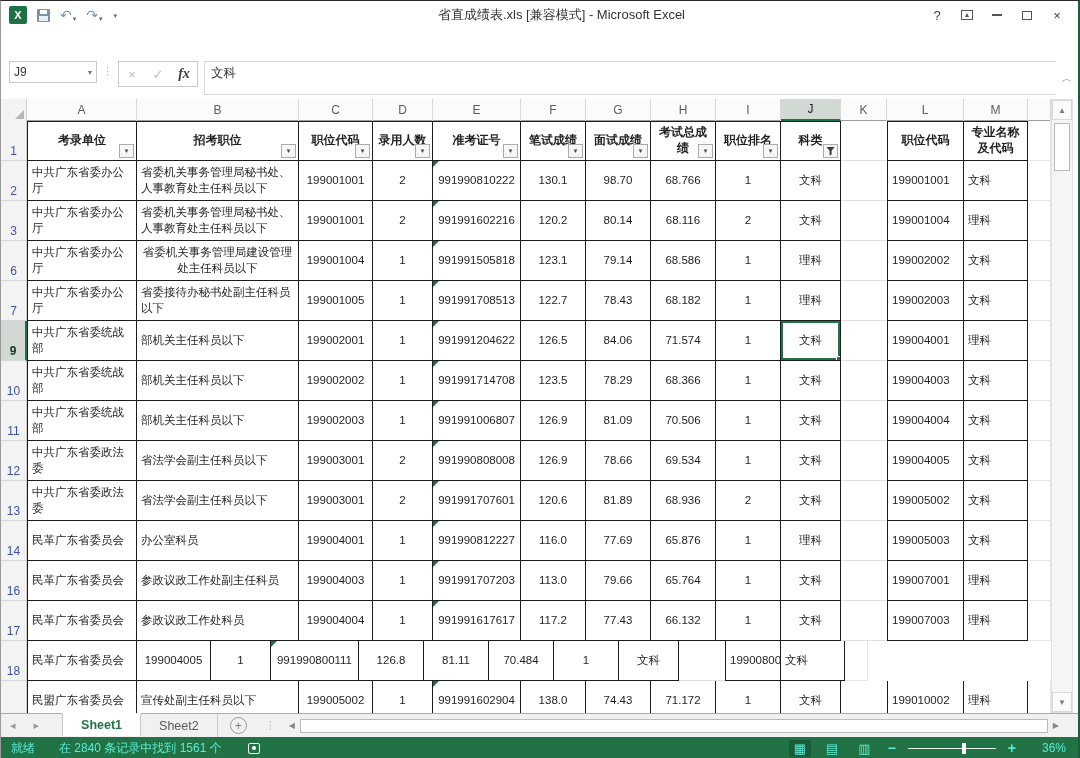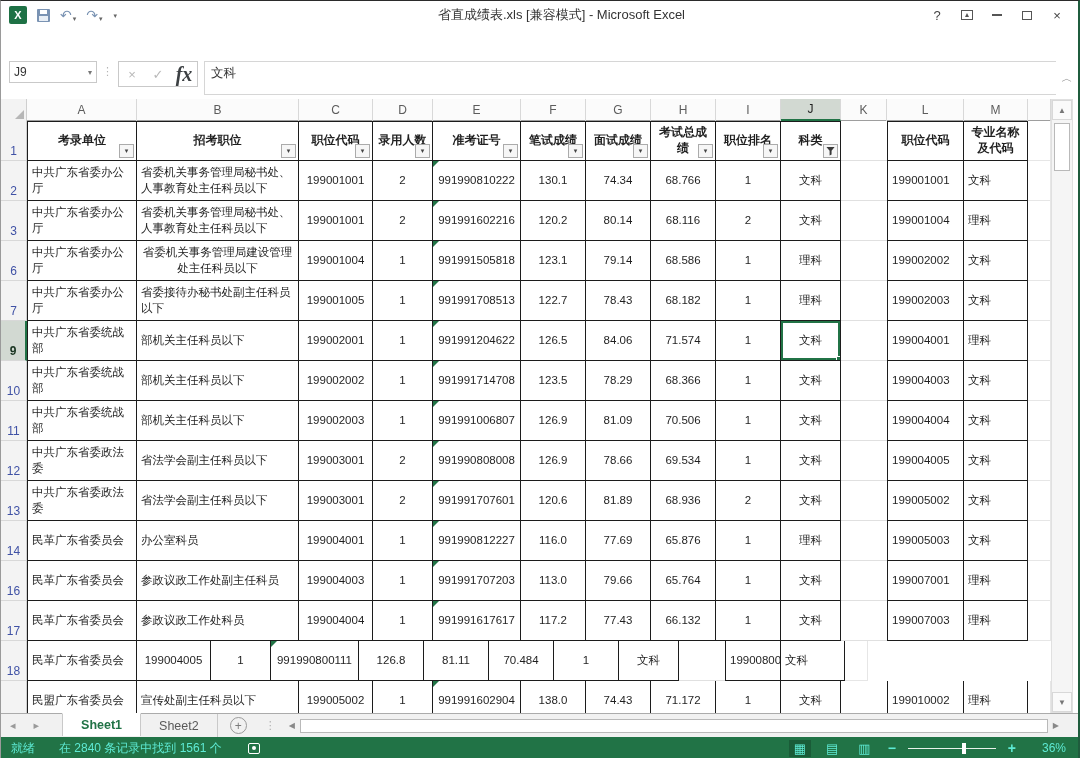--- a/index.html
+++ b/index.html
@@ -33,21 +33,21 @@
   .rtab.active { background:#217346; color:#fff; padding:6px 16px; height:28px; }
   .signin { margin-left:auto; font-size:12px; color:#444; padding-right:14px; }
 
   
   .formularow { position:absolute; top:58px; left:0; right:0; height:38px; background:#fff; display:flex; align-items:flex-start; padding:2px 0 0 8px; }
   .namebox { width:88px; height:22px; border:1px solid #c9c9c9; background:#fff; display:flex; align-items:center; font-size:12px; color:#333; padding:0 4px; }
   .namebox .nb-arrow { margin-left:auto; font-size:8px; color:#777; }
   .fdots { color:#b5b5b5; font-size:11px; padding:4px 5px 0 5px; }
   .fbtns { height:26px; border:1px solid #c9c9c9; display:flex; align-items:center; margin-top:0; }
   .fbtns > span { width:26px; text-align:center; font-size:13px; color:#b8b8b8; }
-  .fbtns .fx { font-family:"Liberation Serif","DejaVu Serif",serif; font-style:italic; font-weight:bold; color:#3c4043; font-size:20px; }
+  .fbtns .fx { font-family:"Liberation Serif","DejaVu Serif",serif; font-style:italic; font-weight:bold; color:#3c4043; font-size:14px; }
   .fbar { flex:1; height:34px; border:1px solid #d6d6d6; border-right:none; margin-left:6px; font-size:12.5px; color:#333; padding:3px 6px; }
   .fcollapse { width:22px; height:34px; display:flex; align-items:center; justify-content:center; color:#8a8a8a; font-size:11px; }
 
   
   .sheet { position:absolute; top:98px; left:0; width:1050px; height:614px; overflow:hidden; background:#fff; }
   .colstrip { display:flex; height:22px; background:#fbfbfb; border-bottom:1px solid #9e9e9e; }
   .corner { width:26px; height:22px; border-right:1px solid #cfcfcf; position:relative; background:#f3f3f3; }
   .ctri { position:absolute; right:2px; bottom:2px; width:0; height:0; border-left:9px solid transparent; border-bottom:9px solid #b7b7b7; }
   .colhdr { height:22px; display:flex; align-items:center; justify-content:center; font-size:12px; color:#5c5c5c; border-right:1px solid #d8d8d8; }
   .colhdr.sel { background:#d2d9d2; border-bottom:2px solid #217346; color:#1e1e1e; }
@@ -273,21 +273,21 @@
             <span>2</span>
           </div>
           <div class="cell al-c c-main" style="width: 88px;">
             <span>991990810222</span>
             <span class="tri"></span>
           </div>
           <div class="cell al-c c-main" style="width: 65px;">
             <span>130.1</span>
           </div>
           <div class="cell al-c c-main" style="width: 65px;">
-            <span>74.34</span>
+            <span>98.70</span>
           </div>
           <div class="cell al-c c-main" style="width: 65px;">
             <span>68.766</span>
           </div>
           <div class="cell al-c c-main" style="width: 65px;">
             <span>1</span>
           </div>
           <div class="cell al-c c-main" style="width: 60px;">
             <span>文科</span>
           </div>

